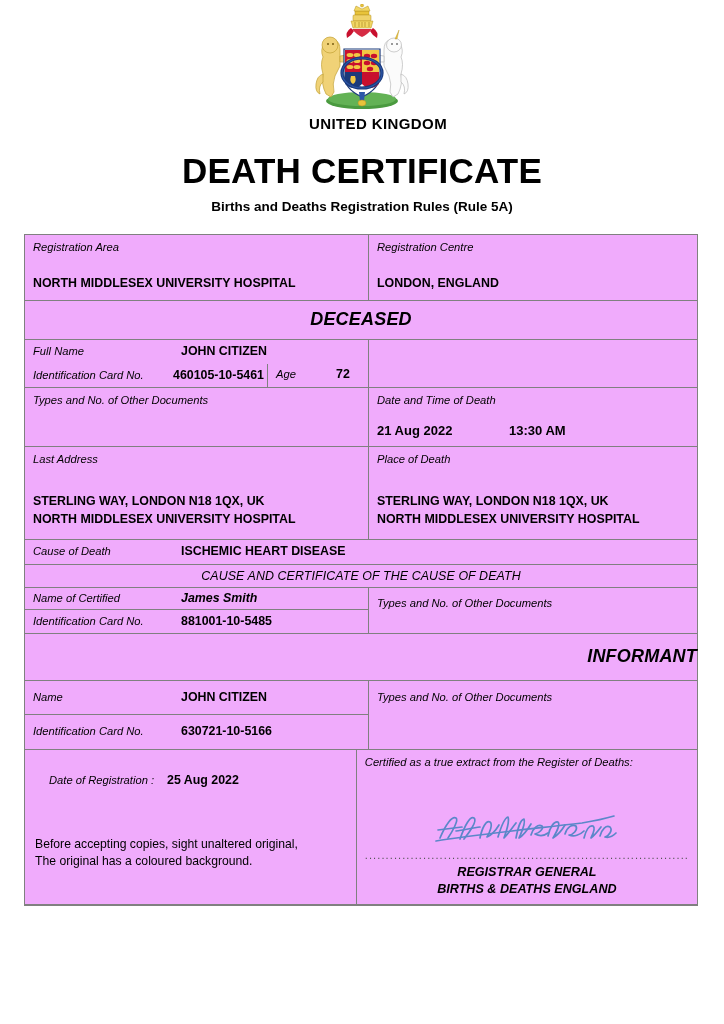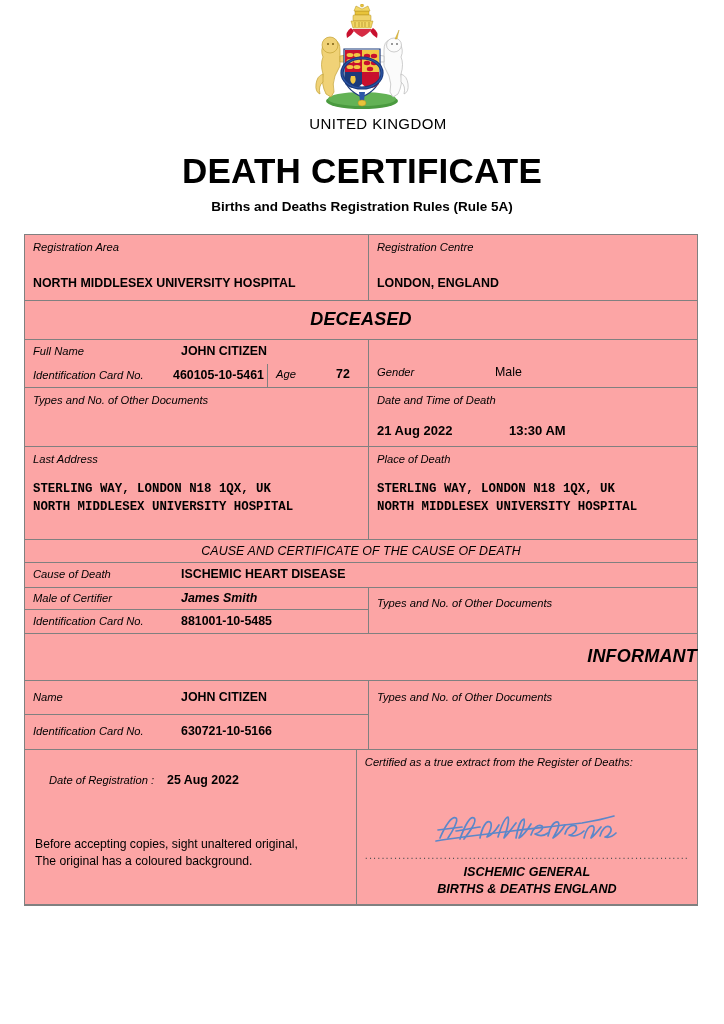--- a/index.html
+++ b/index.html
@@ -22,21 +22,21 @@
     padding-top: 4px;
   }
   .crest {
     width: 110px;
     height: 108px;
     margin: 0 auto;
     display: block;
   }
   .country {
     font-size: 15px;
-    font-weight: normal;
+    font-weight: bold;
     letter-spacing: 0.4px;
     margin-top: 3px;
     padding-left: 32px;
   }
   .doc-title {
     font-size: 35px;
     font-weight: bold;
     letter-spacing: 0.2px;
     margin-top: 19px;
   }
@@ -47,21 +47,21 @@
   }
 
   
   .cert {
     position: absolute;
     left: 24px;
     top: 234px;
     width: 674px;
     border: 1px solid #808080;
     box-sizing: border-box;
-    background: #fca5a5;
+    background: #f0abfc;
   }
   .row {
     display: flex;
     border-bottom: 1px solid #808080;
   }
   .col-l {
     width: 344px;
     box-sizing: border-box;
     border-right: 1px solid #808080;
     position: relative;
@@ -122,22 +122,21 @@
   .sub-divider {
     border-bottom: 1px solid #808080;
   }
 
   .cell-addr {
     padding: 5px 8px 8px 8px;
     min-height: 92px;
     box-sizing: border-box;
   }
   .addr-lines {
-    margin-top: 14px;
-    font-family: Liberation Mono, monospace;
+    margin-top: 26px;
   }
 
   
   .id-age-row {
     display: flex;
     align-items: stretch;
   }
   .id-age-row .id-part {
     width: 243px;
     flex: none;
@@ -355,27 +354,20 @@
         <div class="id-part">
           <span class="lbl">Identification Card No.</span>
           <span class="val">460105-10-5461</span>
         </div>
         <div class="age-part">
           <span class="lbl">Age</span>
           <span class="age-val">72</span>
         </div>
       </div>
     </div>
-    <div class="col-r">
-      <div style="height:22px;"></div>
-      <div class="gender-line">
-        <span class="lbl">Gender</span>
-        <span class="gender-val">Male</span>
-      </div>
-    </div>
   </div>
 
   <div class="row">
     <div class="col-l">
       <div class="docs-cell">
         <div class="lbl">Types and No. of Other Documents</div>
         <div class="val"></div>
       </div>
     </div>
     <div class="col-r">
@@ -404,36 +396,36 @@
         <div class="lbl">Place of Death</div>
         <div class="addr-lines">
           <div class="val">STERLING WAY, LONDON N18 1QX, UK</div>
           <div class="val">NORTH MIDDLESEX UNIVERSITY HOSPITAL</div>
         </div>
       </div>
     </div>
   </div>
 
   <div class="row">
-    <div class="col-full section-band small">CAUSE AND CERTIFICATE OF THE CAUSE OF DEATH</div>
-  </div>
-
-  <div class="row">
     <div class="col-full">
       <div class="field-line">
         <span class="lbl">Cause of Death</span>
         <span class="val">ISCHEMIC HEART DISEASE</span>
       </div>
     </div>
   </div>
 
   <div class="row">
+    <div class="col-full section-band small">CAUSE AND CERTIFICATE OF THE CAUSE OF DEATH</div>
+  </div>
+
+  <div class="row">
     <div class="col-l">
       <div class="field-line sub-divider">
-        <span class="lbl">Male of Certifier</span>
+        <span class="lbl">Name of Certified</span>
         <span class="val-italic">James Smith</span>
       </div>
       <div class="field-line">
         <span class="lbl">Identification Card No.</span>
         <span class="val">881001-10-5485</span>
       </div>
     </div>
     <div class="col-r">
       <div class="docs-cell" style="min-height:44px; padding-top:8px;">
         <div class="lbl">Types and No. of Other Documents</div>
@@ -489,21 +481,21 @@
               <path d="M116 28 C118 19, 122 13, 126 14 C129 17, 124 25, 121 30 C126 27, 130 22, 133 17"></path>
               <path d="M133 26 C135 19, 140 16, 144 18 C146 22, 141 27, 137 27 C142 29, 148 27, 152 23"></path>
               <path d="M152 30 C154 22, 157 17, 161 18 C164 20, 161 26, 159 30 C163 27, 166 23, 169 19"></path>
               <path d="M168 28 C170 21, 174 17, 178 19 C181 22, 177 28, 173 29 C177 30, 181 28, 184 25"></path>
               <path d="M4 33 C40 27, 90 22, 150 15 C162 13, 172 11, 182 8"></path>
             </g>
           </svg>
         </div>
         <div class="dots">..............................................................................</div>
         <div class="registrar-lines">
-          <div>ISCHEMIC GENERAL</div>
+          <div>REGISTRAR GENERAL</div>
           <div>BIRTHS &amp; DEATHS ENGLAND</div>
         </div>
       </div>
     </div>
   </div>
 
 </div>
 
 <div style="position:absolute; left:25px; top:828px; width:343px;">
   <div class="footer-note">

